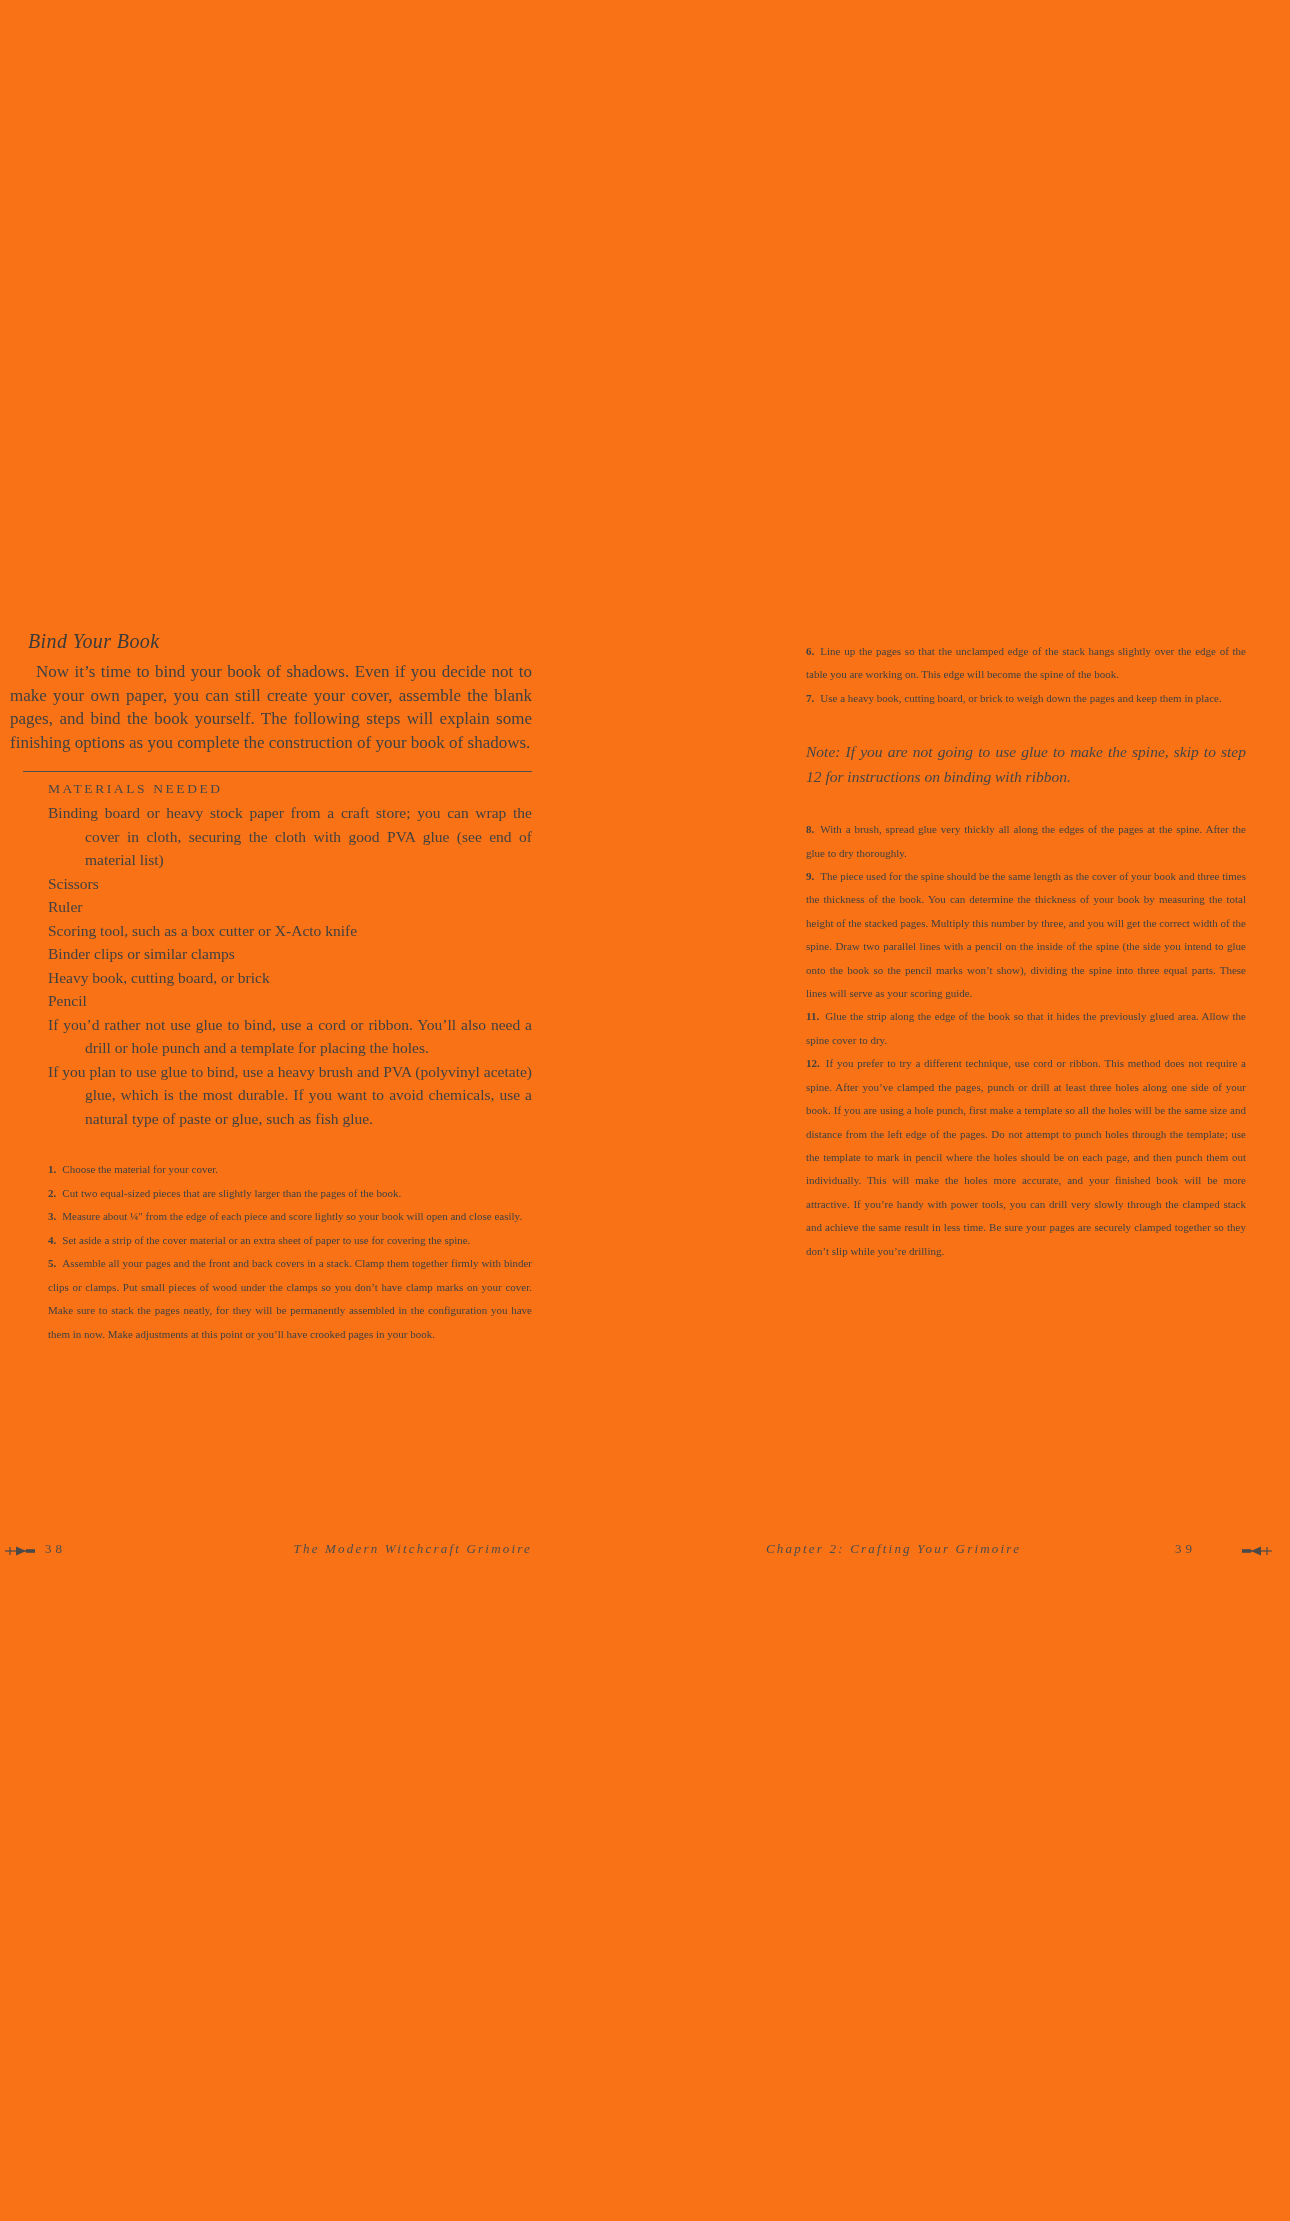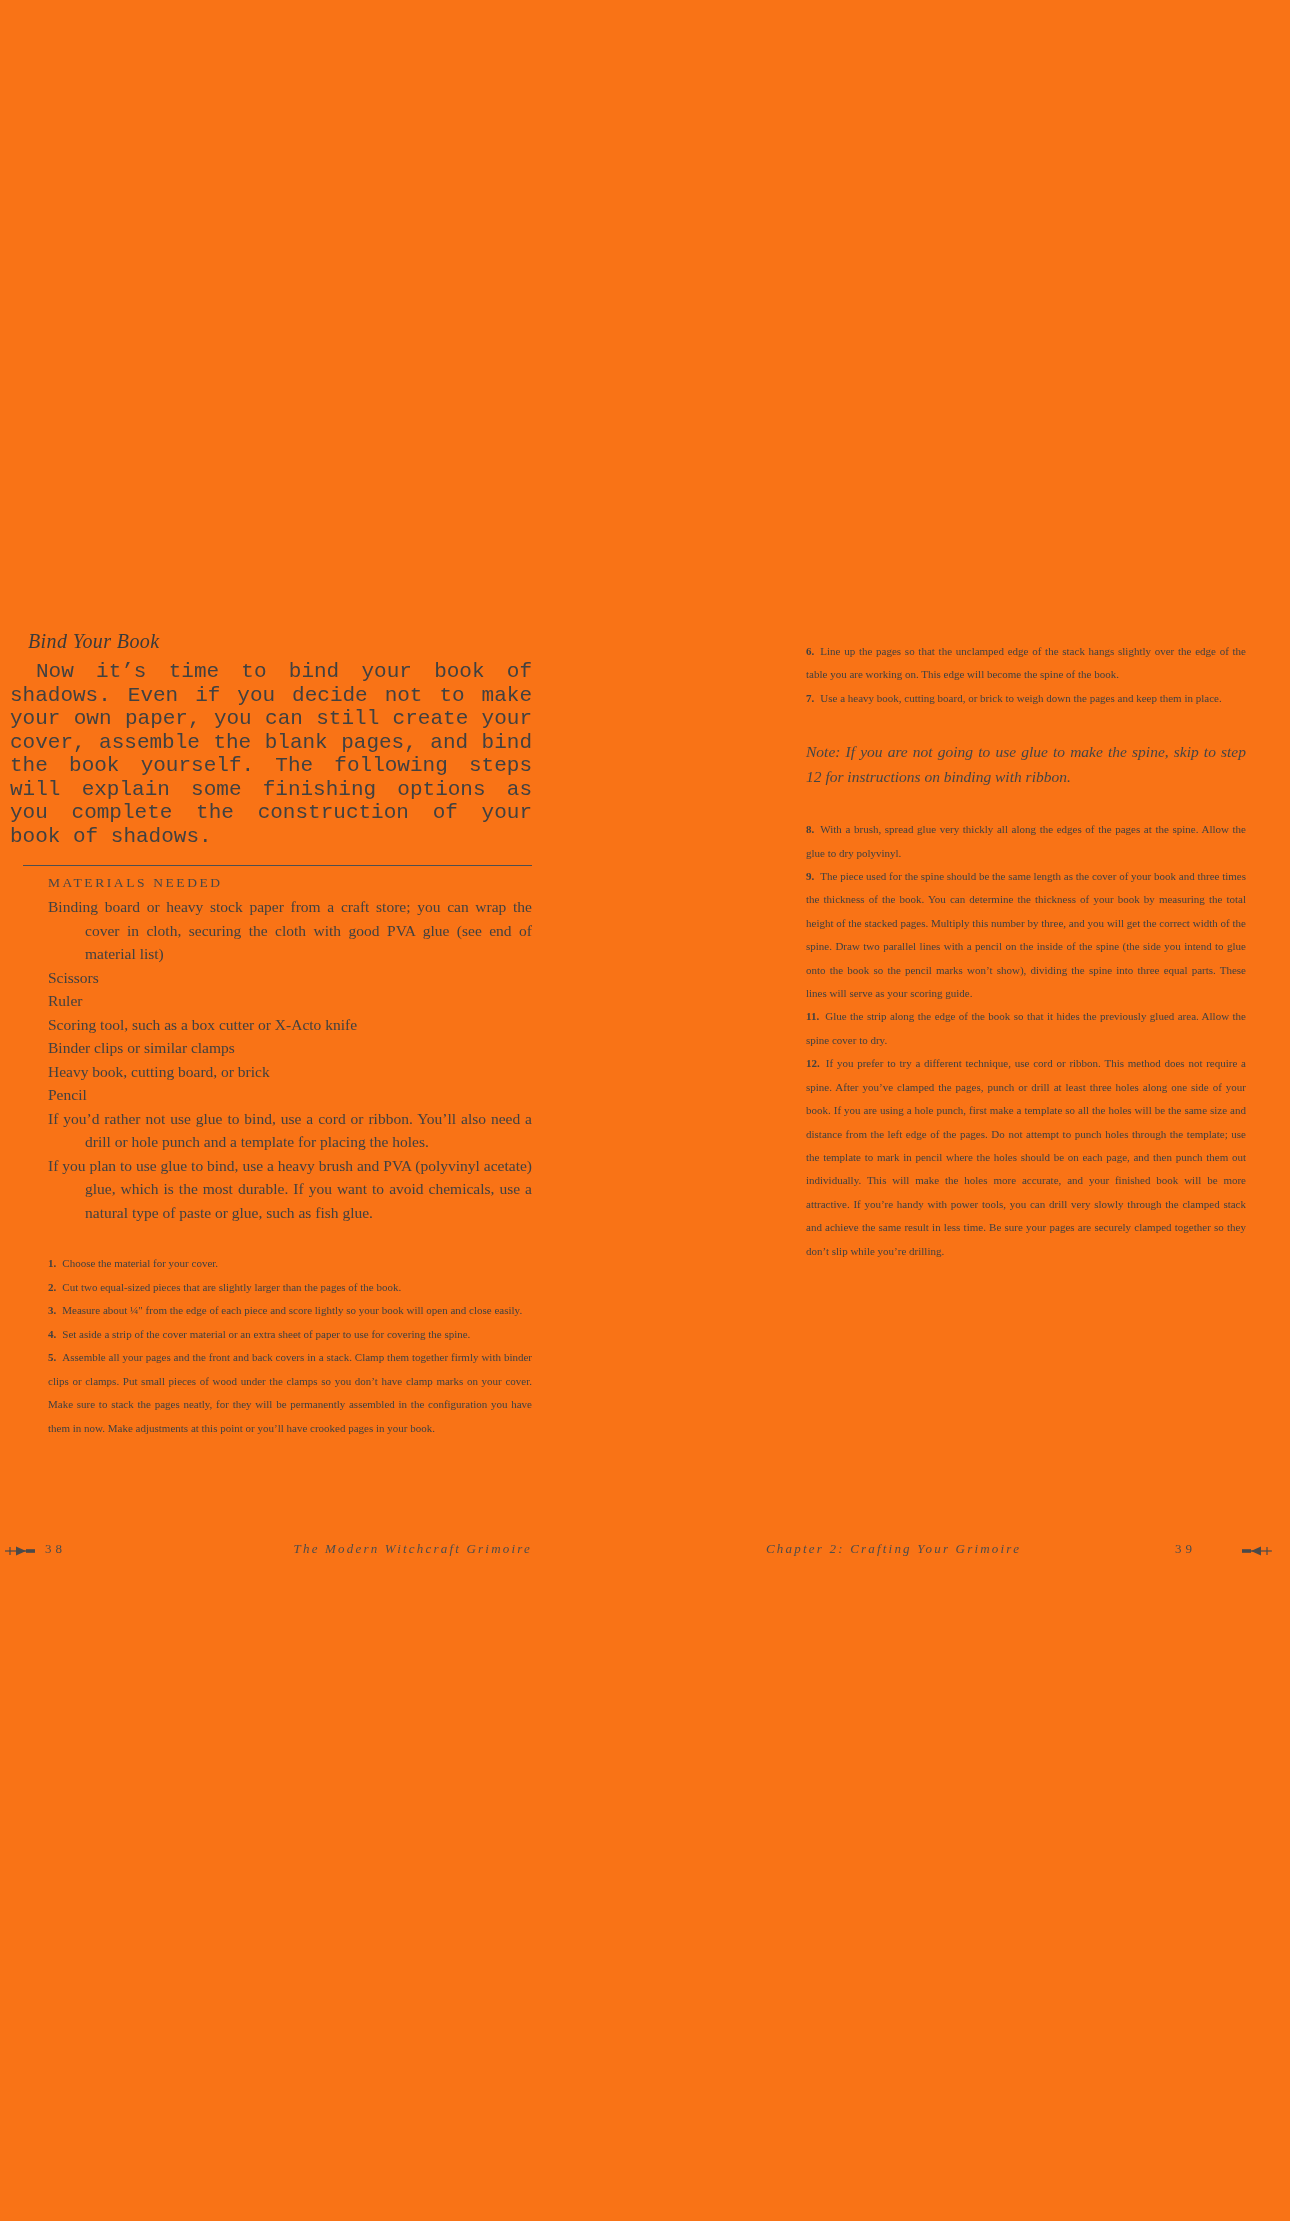--- a/index.html
+++ b/index.html
@@ -26,25 +26,24 @@
   .heading {
     margin: 0 0 7px 18px;
     font-size: 20px;
     font-style: italic;
     font-weight: normal;
     letter-spacing: 0.4px;
     color: #3a3a3a;
   }
   .intro {
     margin: 0;
-    font-size: 21px;
+    font-size: 17px;
     line-height: 23.5px;
     text-align: justify;
     text-indent: 26px;
-    font-family: Liberation Mono, monospace;
   }
   .materials {
     margin-top: 17px;
   }
   .rule {
     margin-left: 13px;
     border-top: 1.6px solid #4f4f4f;
     height: 0;
   }
   .materials-title {
@@ -146,21 +145,21 @@
       <p class="step"><b class="num">5.</b><span>Assemble all your pages and the front and back covers in a stack. Clamp them together firmly with binder clips or clamps. Put small pieces of wood under the clamps so you don’t have clamp marks on your cover. Make sure to stack the pages neatly, for they will be permanently assembled in the configuration you have them in now. Make adjustments at this point or you’ll have crooked pages in your book.</span></p>
     </div>
   </section>
 
   <section class="col-right">
     <p class="step"><b class="num">6.</b><span>Line up the pages so that the unclamped edge of the stack hangs slightly over the edge of the table you are working on. This edge will become the spine of the book.</span></p>
     <p class="step"><b class="num">7.</b><span>Use a heavy book, cutting board, or brick to weigh down the pages and keep them in place.</span></p>
 
     <p class="note">Note: If you are not going to use glue to make the spine, skip to step 12 for instructions on binding with ribbon.</p>
 
-    <p class="step"><b class="num">8.</b><span>With a brush, spread glue very thickly all along the edges of the pages at the spine. Allow the glue to dry polyvinyl.</span></p>
+    <p class="step"><b class="num">8.</b><span>With a brush, spread glue very thickly all along the edges of the pages at the spine. After the glue to dry thoroughly.</span></p>
     <p class="step"><b class="num">9.</b><span>The piece used for the spine should be the same length as the cover of your book and three times the thickness of the book. You can determine the thickness of your book by measuring the total height of the stacked pages. Multiply this number by three, and you will get the correct width of the spine. Draw two parallel lines with a pencil on the inside of the spine (the side you intend to glue onto the book so the pencil marks won’t show), dividing the spine into three equal parts. These lines will serve as your scoring guide.</span></p>
     <p class="step"><b class="num">11.</b><span>Glue the strip along the edge of the book so that it hides the previously glued area. Allow the spine cover to dry.</span></p>
     <p class="step"><b class="num">12.</b><span>If you prefer to try a different technique, use cord or ribbon. This method does not require a spine. After you’ve clamped the pages, punch or drill at least three holes along one side of your book. If you are using a hole punch, first make a template so all the holes will be the same size and distance from the left edge of the pages. Do not attempt to punch holes through the template; use the template to mark in pencil where the holes should be on each page, and then punch them out individually. This will make the holes more accurate, and your finished book will be more attractive. If you’re handy with power tools, you can drill very slowly through the clamped stack and achieve the same result in less time. Be sure your pages are securely clamped together so they don’t slip while you’re drilling.</span></p>
   </section>
 
   <footer class="footer footer-left">
     <span class="orn">
       <svg width="30" height="12" viewBox="0 0 30 12">
         <line x1="0" y1="6" x2="30" y2="6" stroke="#4a4a4a" stroke-width="1.2"></line>
         <line x1="5" y1="2" x2="5" y2="10" stroke="#4a4a4a" stroke-width="1.2"></line>

